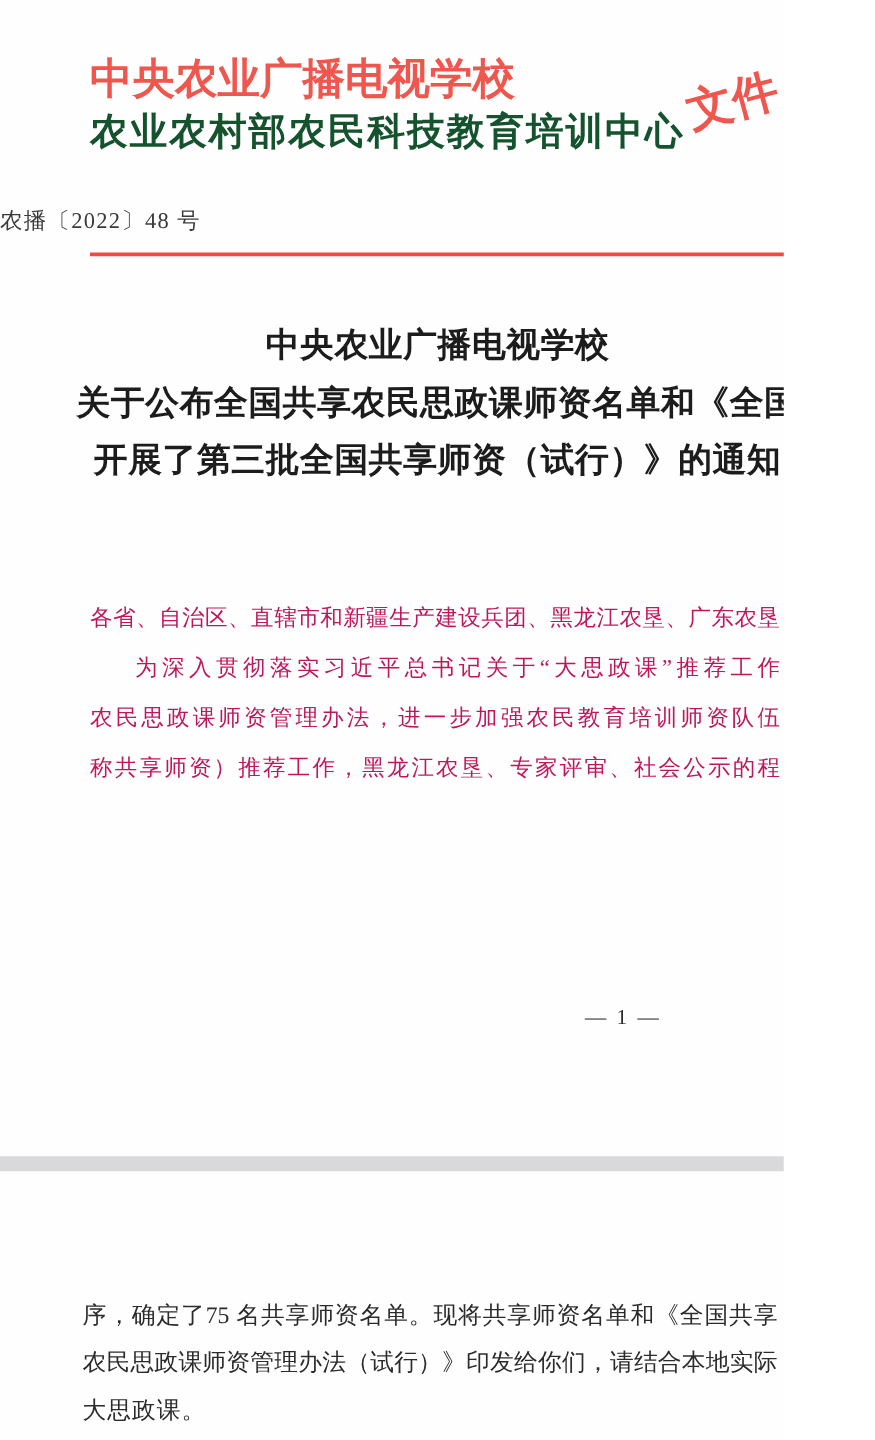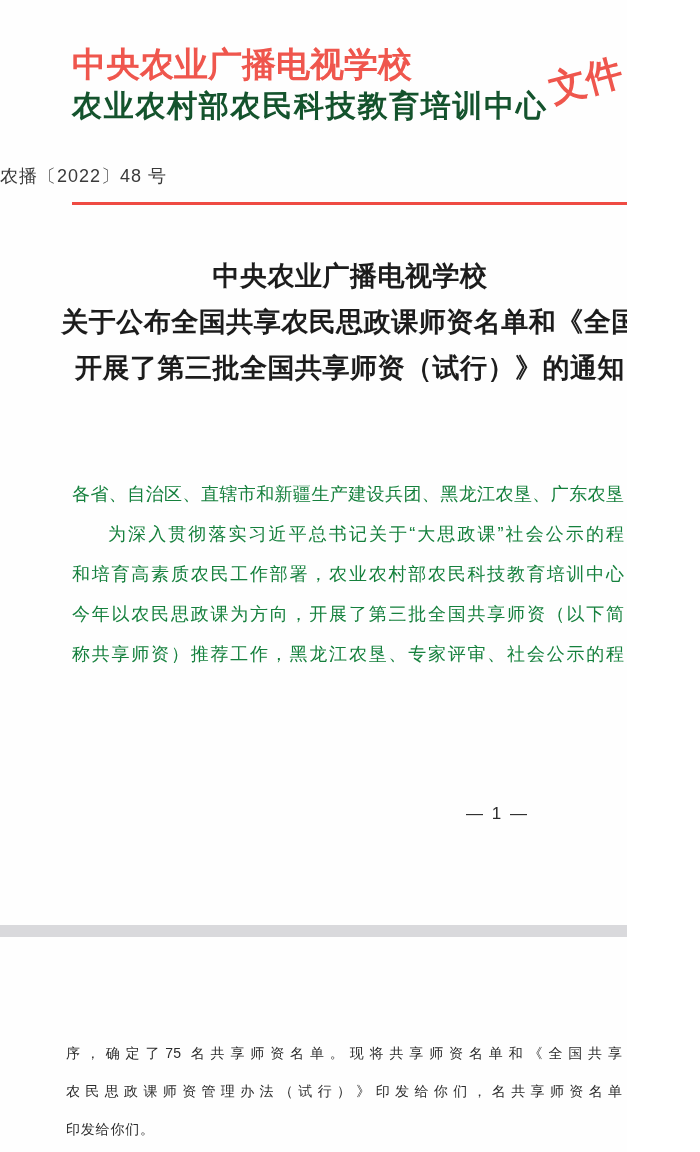--- a/index.html
+++ b/index.html
@@ -6,21 +6,21 @@
     margin: 0;
     padding: 0;
     background: #ffffff;
   }
   .page {
     position: relative;
     width: 627px;
     height: 1152px;
     background: #fefefe;
     overflow: hidden;
-    font-family: Liberation Sans, sans-serif;
+    font-family: Liberation Serif, serif;
     color: #2a2a2a;
   }
 
   
   .letterhead {
     position: absolute;
     top: 44px;
     left: 72px;
     width: 474px;
   }
@@ -92,28 +92,28 @@
   .doc-title .t-line { letter-spacing: 0.5px; }
 
   
   .body1 {
     position: absolute;
     top: 474px;
     left: 72px;
     width: 552px;
     font-size: 18px;
     line-height: 40px;
-    color: #15803d;
+    color: #be185d;
   }
   .body2 {
     position: absolute;
     top: 1034px;
     left: 66px;
     width: 556px;
-    font-size: 14px;
+    font-size: 19px;
     line-height: 38px;
     color: #2b2b2b;
   }
   .b-line {
     text-align: justify;
     text-align-last: justify;
     white-space: nowrap;
   }
   .b-line.no-stretch {
     text-align-last: left;
@@ -157,29 +157,28 @@
   <div class="red-rule"></div>
 
   <div class="doc-title">
     <div class="t-line">中央农业广播电视学校</div>
     <div class="t-line">关于公布全国共享农民思政课师资名单和《全国</div>
     <div class="t-line">开展了第三批全国共享师资（试行）》的通知</div>
   </div>
 
   <div class="body1">
     <div class="b-line">各省、自治区、直辖市和新疆生产建设兵团、黑龙江农垦、广东农垦</div>
-    <div class="b-line indent">为深入贯彻落实习近平总书记关于“大思政课”社会公示的程</div>
-    <div class="b-line">和培育高素质农民工作部署，农业农村部农民科技教育培训中心</div>
-    <div class="b-line">今年以农民思政课为方向，开展了第三批全国共享师资（以下简</div>
+    <div class="b-line indent">为深入贯彻落实习近平总书记关于“大思政课”推荐工作</div>
+    <div class="b-line">农民思政课师资管理办法，进一步加强农民教育培训师资队伍</div>
     <div class="b-line">称共享师资）推荐工作，黑龙江农垦、专家评审、社会公示的程</div>
   </div>
 
   <div class="page-number">— 1 —</div>
 
   <div class="page-separator"></div>
 
   <div class="body2">
     <div class="b-line">序，确定了75 名共享师资名单。现将共享师资名单和《全国共享</div>
-    <div class="b-line">农民思政课师资管理办法（试行）》印发给你们，名共享师资名单</div>
-    <div class="b-line no-stretch">印发给你们。</div>
+    <div class="b-line">农民思政课师资管理办法（试行）》印发给你们，请结合本地实际</div>
+    <div class="b-line no-stretch">大思政课。</div>
   </div>
 
 </div>
 
 </body></html>

